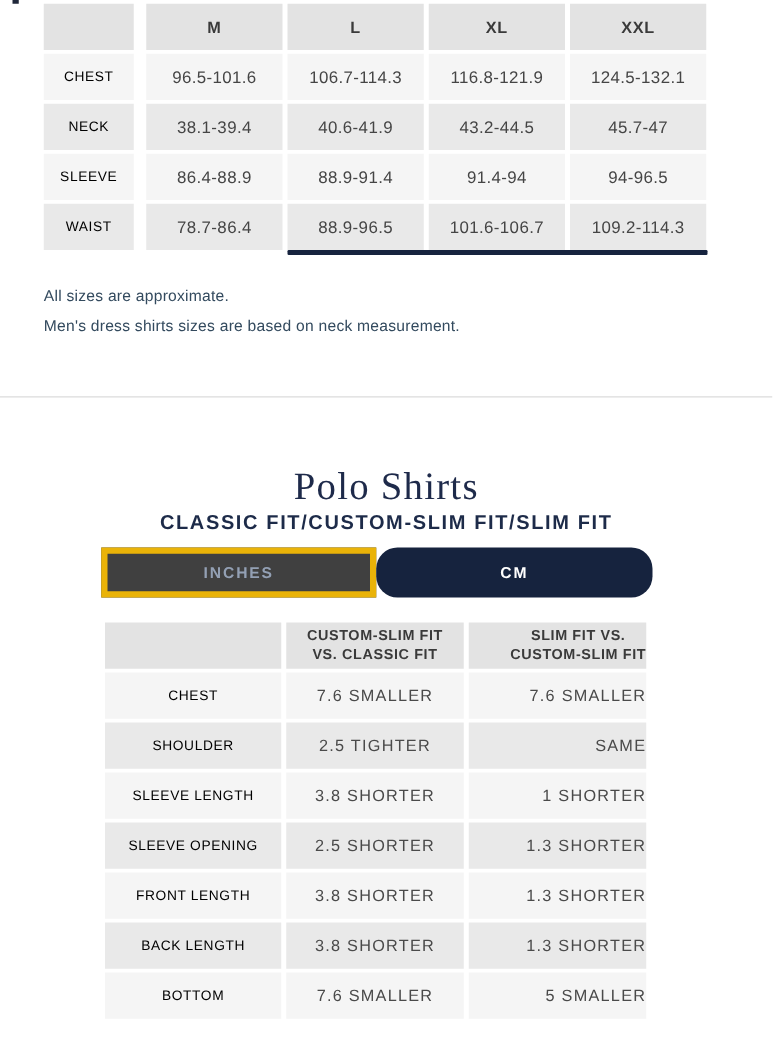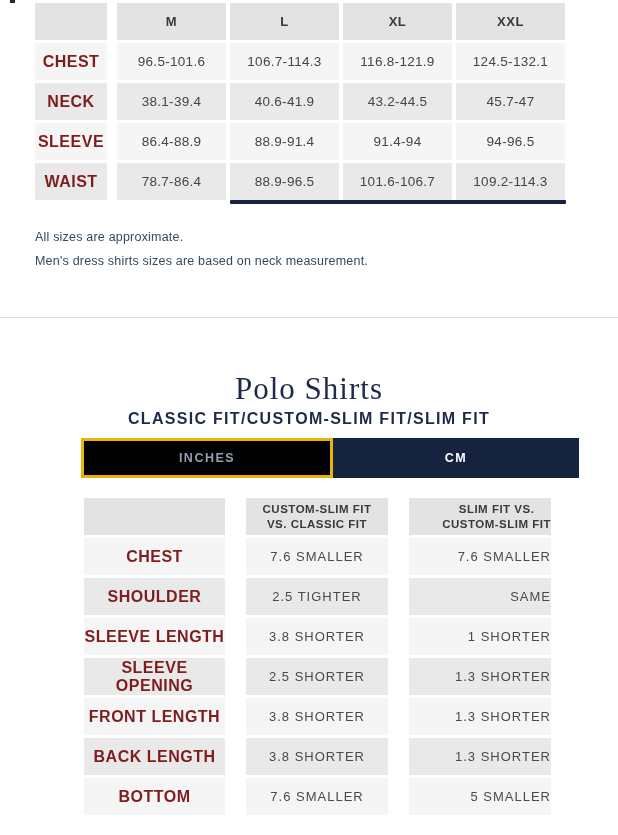--- a/index.html
+++ b/index.html
@@ -13,21 +13,21 @@
 
   
   .cell {
     display:flex; align-items:center; justify-content:center;
     text-align:center;
   }
   .hdr-bg   { background:#e3e3e3; }
   .row-light{ background:#f5f5f5; }
   .row-dark { background:#e9e9e9; }
   .lbl {
-    font-weight:bold; font-size:16px; letter-spacing:.5px; color:#7f1d1d;
+    font-weight:normal; font-size:11px; letter-spacing:.5px; color:#000000;
   }
   .val { font-size:13.5px; color:#454545; letter-spacing:.3px; }
 
   
   .t1 { position:absolute; top:3px; left:35px; }
   .t1 .trow { display:flex; margin-bottom:3px; }
   .t1 .label-cell { width:72px; margin-right:10px; }
   .t1 .data-cell  { width:109px; margin-right:4px; }
   .t1 .data-cell:last-child { margin-right:0; }
   .t1 .thead .cell { height:35px; }
@@ -57,26 +57,26 @@
     position:absolute; top:410px; left:0; width:618px; text-align:center;
     font-weight:bold; font-size:16px; letter-spacing:1.3px; color:#1d2b49;
   }
 
   
   .unit-toggle { position:absolute; top:438px; left:81px; display:flex; height:40px; }
   .unit-toggle .seg {
     display:flex; align-items:center; justify-content:center;
     font-weight:bold; font-size:12.5px; letter-spacing:1.5px; cursor:pointer;
   }
-  .seg-inches { width:252px; background:#000000; border:3px solid #eab308; color:#93a0b4; }
-  .seg-cm     { width:246px; background:#16233e; color:#ffffff; }
+  .seg-inches { width:220px; background:#404040; border:5px solid #eab308; color:#93a0b4; }
+  .seg-cm     { width:221px; background:#16233e; color:#ffffff;border-radius:17px; }
 
   
   .t2 { position:absolute; top:498px; left:84px; }
-  .t2 .trow { display:flex; margin-bottom:3px;gap:17px; }
+  .t2 .trow { display:flex; margin-bottom:3px; }
   .t2 .label-cell { width:141px; margin-right:4px; }
   .t2 .data-cell  { width:142px; margin-right:4px; }
   .t2 .data-cell:last-child { margin-right:0;justify-content:flex-end; }
   .t2 .thead .cell { height:41px; }
   .t2 .trow .cell  { height:37px; }
   .t2 .col-hdr { font-weight:bold; font-size:11.5px; letter-spacing:.5px; color:#3a3a3a; line-height:1.25; }
   .t2 .col-hdr span { display:block; }
   .t2 .val { font-size:13px; color:#4a4a4a; letter-spacing:1px; }
 </style>
 </head>

